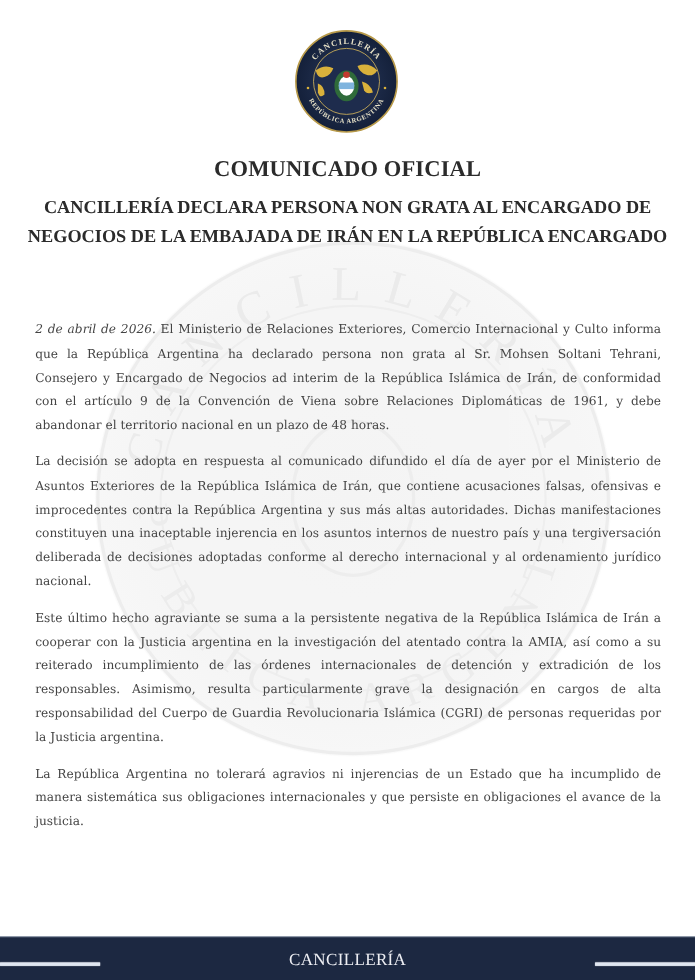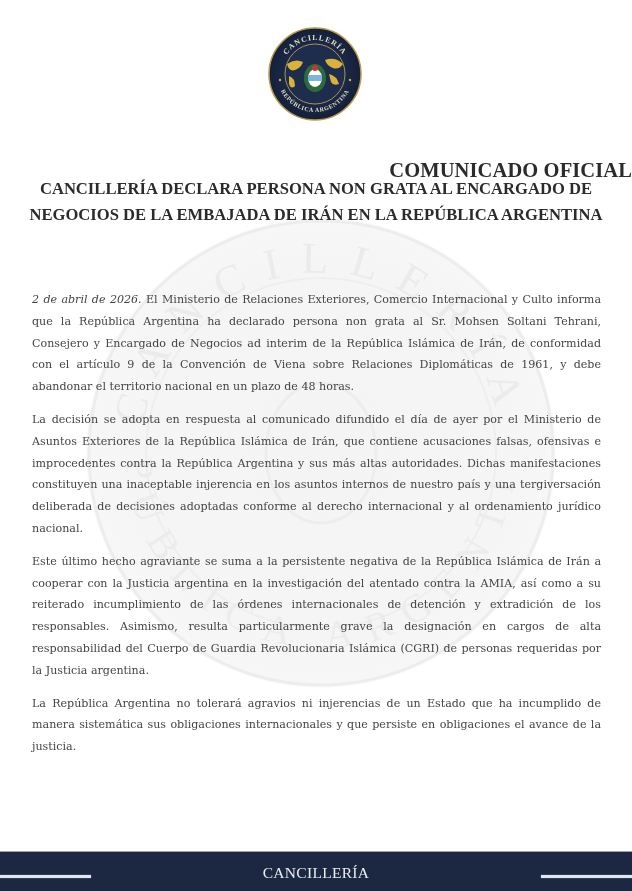--- a/index.html
+++ b/index.html
@@ -37,24 +37,24 @@
     }
     .seal {
       position: absolute;
       left: 267px;
       top: 26px;
       width: 96px;
       height: 96px;
     }
     .title {
       position: absolute;
-      top: 159px;
+      top: 143px;
       left: 0;
       width: 632px;
-      text-align: right;
+      text-align: center;
       font-family: "Liberation Serif", "DejaVu Serif", serif;
       font-weight: bold;
       font-size: 20.5px;
       color: #2b2b2b;
       letter-spacing: 0.1px;
     }
     .subtitle {
       position: absolute;
       top: 176px;
       left: 0;
@@ -163,21 +163,21 @@
       </text>
       <circle cx="13" cy="54" r="1.2" fill="#d9b13b"></circle>
       <circle cx="83" cy="54" r="1.2" fill="#d9b13b"></circle>
     </svg>
   </div>
 
   <div class="title">COMUNICADO OFICIAL</div>
 
   <div class="subtitle">
     <div>CANCILLERÍA DECLARA PERSONA NON GRATA AL ENCARGADO DE</div>
-    <div>NEGOCIOS DE LA EMBAJADA DE IRÁN EN LA REPÚBLICA ARGENTINA</div>
+    <div>NEGOCIOS DE LA EMBAJADA DE IRÁN EN LA REPÚBLICA ENCARGADO</div>
   </div>
 
   <div class="body">
     <p><span class="date">2 de abril de 2026.</span> <span>El Ministerio de Relaciones Exteriores, Comercio Internacional y Culto informa que la República Argentina ha declarado persona non grata al Sr. Mohsen Soltani Tehrani, Consejero y Encargado de Negocios ad interim de la República Islámica de Irán, de conformidad con el artículo 9 de la Convención de Viena sobre Relaciones Diplomáticas de 1961, y debe abandonar el territorio nacional en un plazo de 48 horas.</span></p>
     <p>La decisión se adopta en respuesta al comunicado difundido el día de ayer por el Ministerio de Asuntos Exteriores de la República Islámica de Irán, que contiene acusaciones falsas, ofensivas e improcedentes contra la República Argentina y sus más altas autoridades. Dichas manifestaciones constituyen una inaceptable injerencia en los asuntos internos de nuestro país y una tergiversación deliberada de decisiones adoptadas conforme al derecho internacional y al ordenamiento jurídico nacional.</p>
     <p>Este último hecho agraviante se suma a la persistente negativa de la República Islámica de Irán a cooperar con la Justicia argentina en la investigación del atentado contra la AMIA, así como a su reiterado incumplimiento de las órdenes internacionales de detención y extradición de los responsables. Asimismo, resulta particularmente grave la designación en cargos de alta responsabilidad del Cuerpo de Guardia Revolucionaria Islámica (CGRI) de personas requeridas por la Justicia argentina.</p>
     <p>La República Argentina no tolerará agravios ni injerencias de un Estado que ha incumplido de manera sistemática sus obligaciones internacionales y que persiste en obligaciones el avance de la justicia.</p>
   </div>
 
   <div class="footer">

